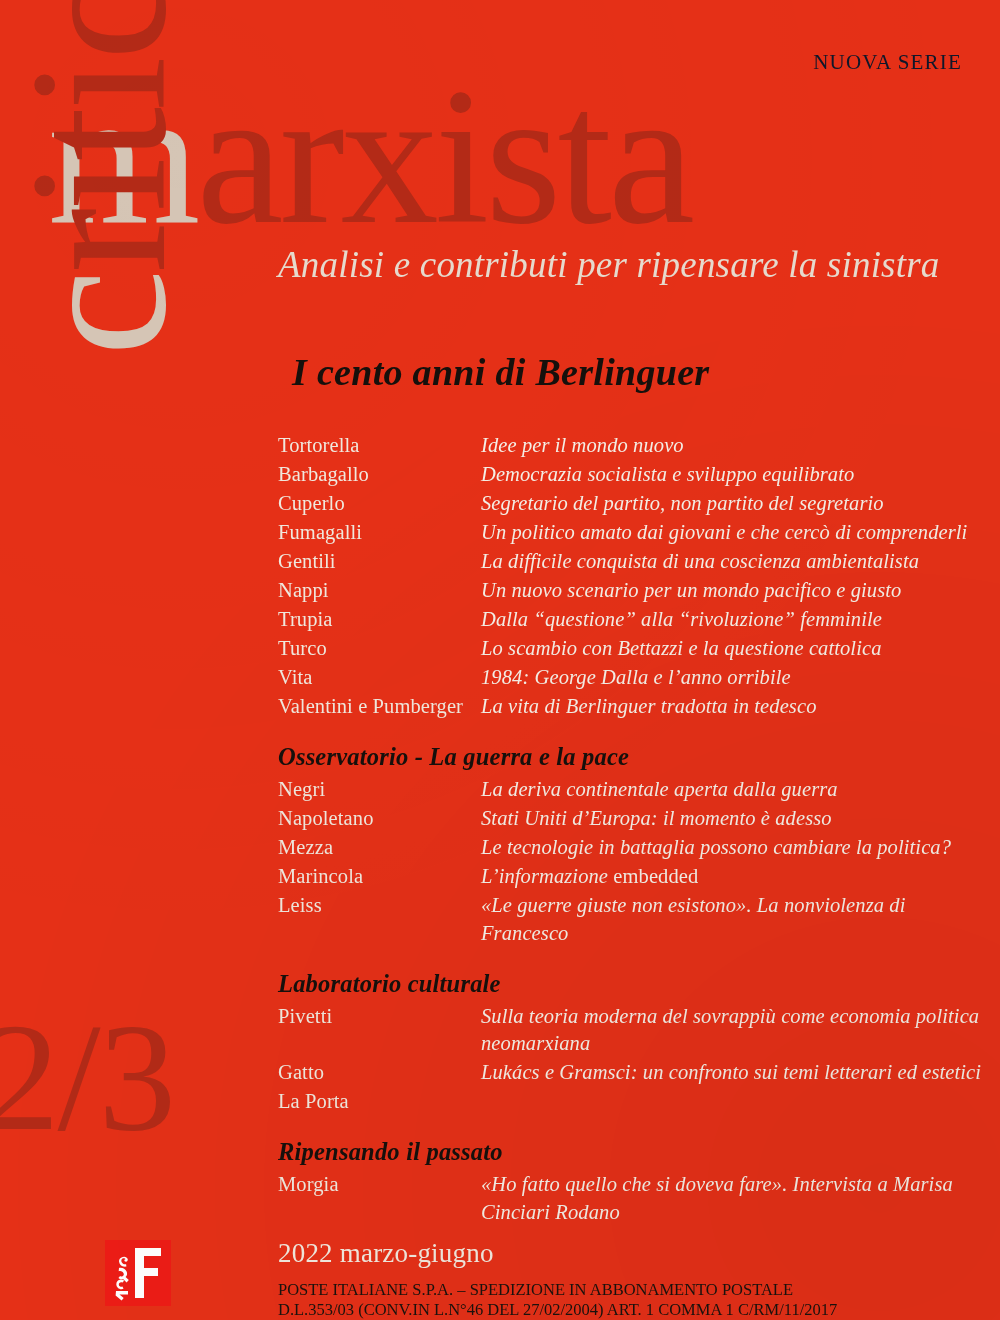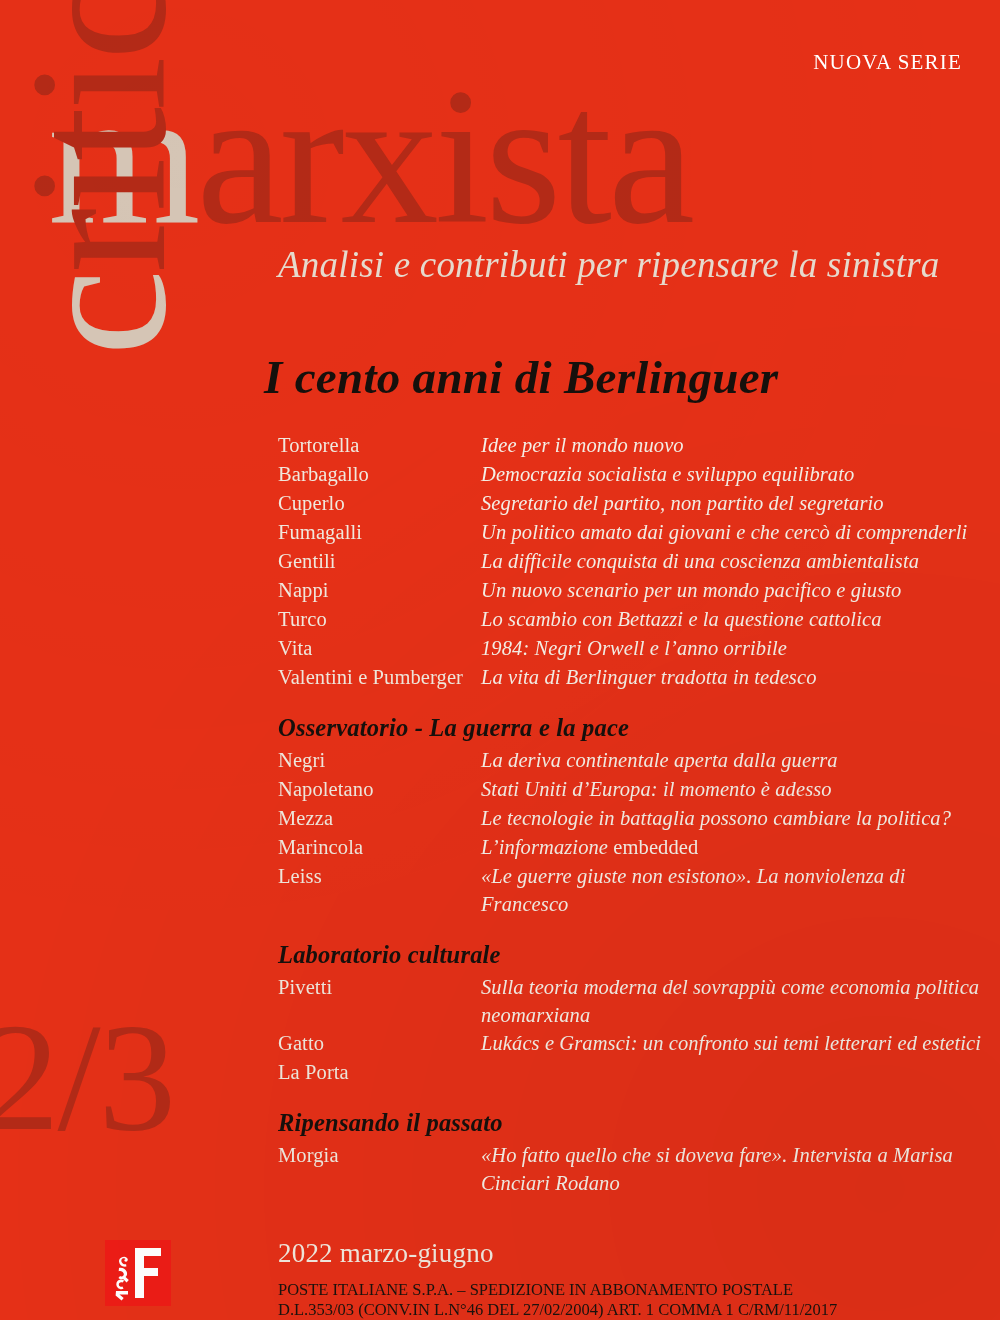--- a/index.html
+++ b/index.html
@@ -29,21 +29,21 @@
     opacity: .7;
   }
 
   
   .nuova-serie {
     position: absolute;
     right: 38px;
     top: 52px;
     font-size: 21px;
     letter-spacing: 1.2px;
-    color: #ffffff;
+    color: #0f172a;
     font-weight: 400;
     line-height: 1;
   }
   .masthead {
     position: absolute;
     left: 48px;
     top: 58px;
     font-size: 196px;
     line-height: 1;
     letter-spacing: -4px;
@@ -89,25 +89,25 @@
     top: 243px;
     font-style: italic;
     font-size: 37px;
     color: #e6dacd;
     letter-spacing: .2px;
     white-space: nowrap;
     text-align: center;
   }
   .issue-title {
     position: absolute;
-    left: 264px;
+    left: 292px;
     top: 350px;
     font-style: italic;
     font-weight: bold;
-    font-size: 47px;
+    font-size: 38px;
     color: #16100c;
     letter-spacing: .3px;
     white-space: nowrap;
   }
 
   .toc {
     position: absolute;
     left: 278px;
     top: 432px;
     width: 712px;
@@ -213,26 +213,30 @@
         </div>
         <div class="entry">
           <div class="author">Gentili</div>
           <div class="title"><span>La difficile conquista di una coscienza ambientalista</span></div>
         </div>
         <div class="entry">
           <div class="author">Nappi</div>
           <div class="title"><span>Un nuovo scenario per un mondo pacifico e giusto</span></div>
         </div>
         <div class="entry">
+          <div class="author">Trupia</div>
+          <div class="title"><span>Dalla “questione” alla “rivoluzione” femminile</span></div>
+        </div>
+        <div class="entry">
           <div class="author">Turco</div>
           <div class="title"><span>Lo scambio con Bettazzi e la questione cattolica</span></div>
         </div>
         <div class="entry">
           <div class="author">Vita</div>
-          <div class="title"><span>1984: Negri Orwell e l’anno orribile</span></div>
+          <div class="title"><span>1984: George Dalla e l’anno orribile</span></div>
         </div>
         <div class="entry">
           <div class="author">Valentini e Pumberger</div>
           <div class="title"><span>La vita di Berlinguer tradotta in tedesco</span></div>
         </div>
       </div>
       <div class="section">
         <div class="section-head">Osservatorio - La guerra e la pace</div>
         <div class="entry">
           <div class="author">Negri</div>

